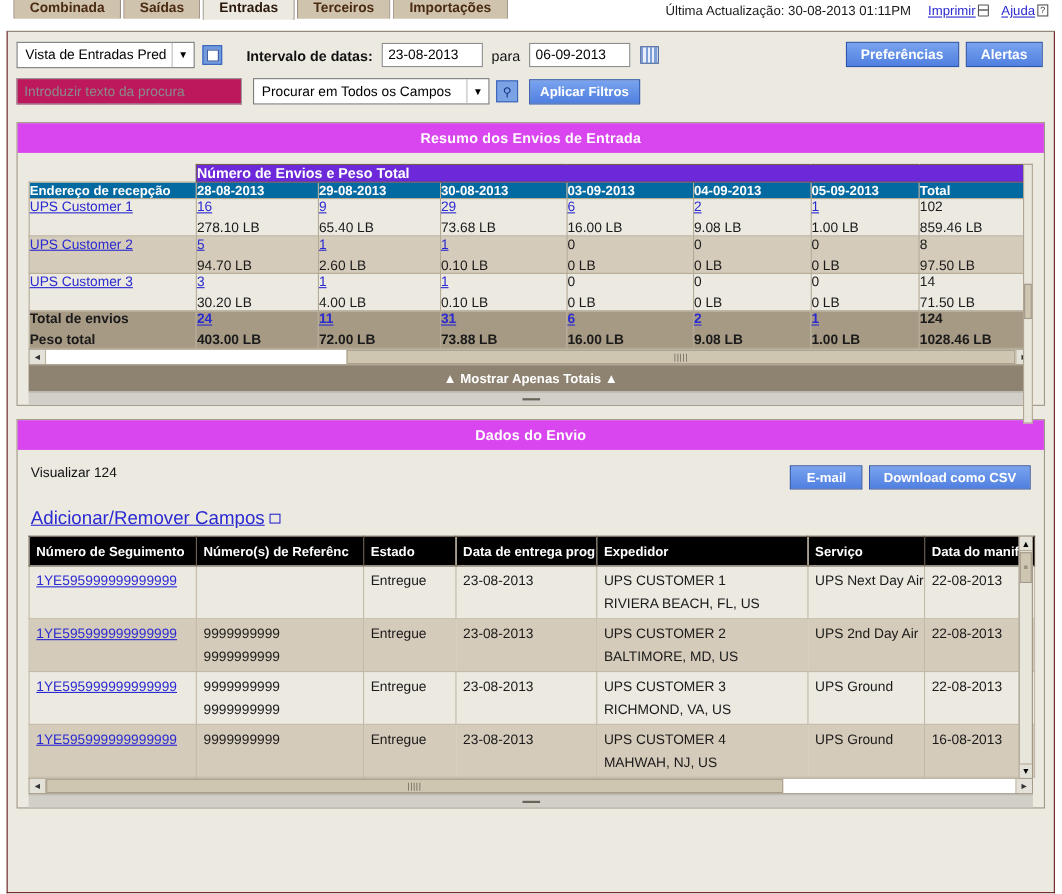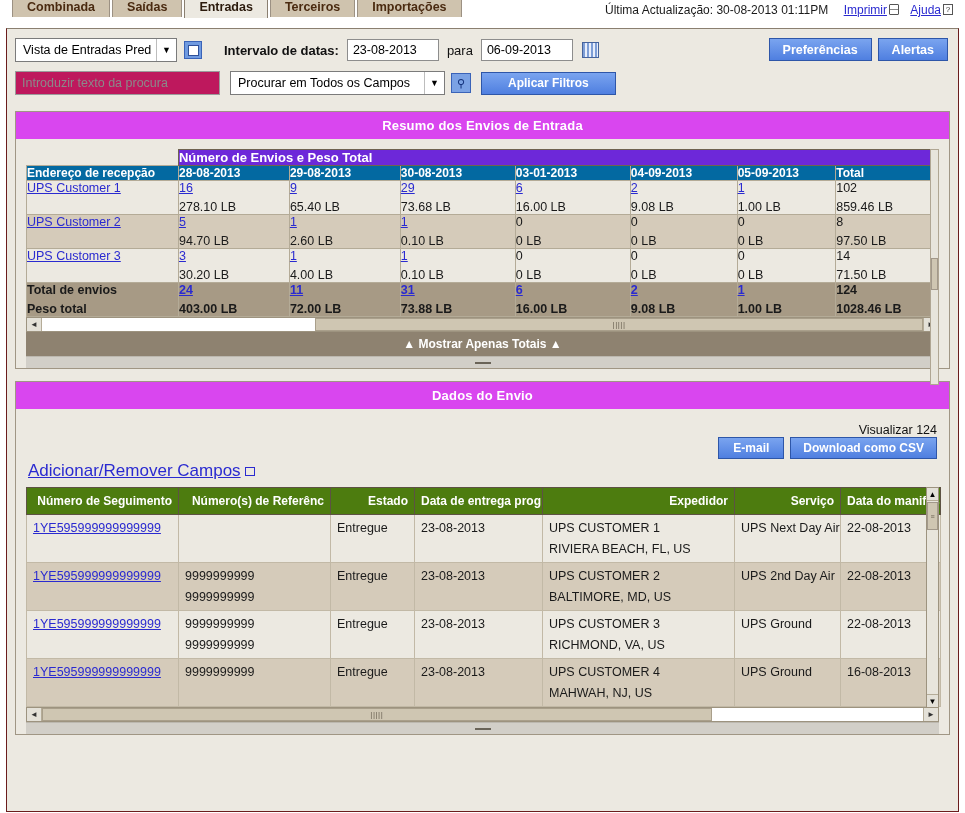--- a/index.html
+++ b/index.html
@@ -142,21 +142,21 @@
     width: 20px; height: 20px; margin-left: 6px;
     border: 1px solid #3a63b8; background: #7ba2e4;
     display: flex; align-items: center; justify-content: center;
     cursor: pointer; font-size: 11px; color: #12317a;
   }
   .bluebtn {
     height: 22px;
     background: linear-gradient(#7aa4ef, #4f7fe0);
     border: 1px solid #2e56a8;
     color: #fff; font-size: 12px; font-weight: bold;
-    padding: 0 26px;
+    padding: 0 9px;
     display: flex; align-items: center;
     cursor: pointer;
     white-space: nowrap;
   }
   .rightbtns { position: absolute; right: 2px; top: 1px; display: flex; gap: 6px; }
   .rightbtns .bluebtn { height: 23px; padding: 0 13px; font-size: 12.5px; }
 
   
   .panel { margin: 4px 8px 0 8px; border: 1px solid #a09684; background: #ece9e1; }
   .panel-head {
@@ -231,35 +231,35 @@
   .resize-bar .grip { width: 16px; height: 0; border-top: 2px double #6a6458; }
 
   
   .vscroll-sum {
     position: absolute; right: 0px; top: 0px; width: 9px; height: 236px;
     background: #e8e5dc; border: 1px solid #b0a693;
   }
   .vscroll-sum .thumb { position: absolute; left: 0; right: 0; top: 46%; height: 32px; background: #cfc6b2; border: 1px solid #a2988a;}
 
   
-  .viewrow { display: flex; align-items: flex-end; padding: 4px 2px 0 2px; height: 32px; flex-direction: column;}
+  .viewrow { display: flex; align-items: flex-start; padding: 4px 2px 0 2px; height: 32px;}
   .viewtext { font-size: 12.5px; color: #111; }
   .viewrow .btns { margin-left: auto; display: flex; gap: 6px; }
   .addremove { padding: 10px 2px 6px 2px; font-size: 17px; }
   .addremove a { color: #2a2ad0; text-decoration: underline; cursor: pointer; }
   .popicon {
     display: inline-block; width: 10px; height: 9px;
     border: 1px solid #2a2ad0; margin-left: 4px; vertical-align: 0px;
   }
 
   table.detail { border-collapse: collapse; table-layout: fixed; width: 100%; }
   table.detail th {
-    background: #4d7c0f; color: #fff;
+    background: #000000; color: #fff;
     font-size: 12px; font-weight: bold;
-    text-align: right; padding: 6px 6px;
+    text-align: left; padding: 6px 6px;
     border: 1px solid #5d5243;
     white-space: nowrap; overflow: hidden;
   }
   table.detail td {
     font-size: 12.5px; color: #1a1a1a;
     padding: 6px 6px; vertical-align: top;
     border: 1px solid #c2b9a6;
     white-space: nowrap; overflow: hidden;
   }
   table.detail tr.d-odd td { background: #ece9e1; }
@@ -371,21 +371,21 @@
             <tbody>
                 <tr>
               <td class="blankcorner"></td>
               <td class="supertitle" colspan="7">Número de Envios e Peso Total</td>
             </tr>
             <tr>
               <th class="colhead">Endereço de recepção</th>
               <th class="colhead">28-08-2013</th>
               <th class="colhead">29-08-2013</th>
               <th class="colhead">30-08-2013</th>
-              <th class="colhead">03-01-2013</th>
+              <th class="colhead">03-09-2013</th>
               <th class="colhead">04-09-2013</th>
               <th class="colhead">05-09-2013</th>
               <th class="colhead">Total</th>
             </tr>
 
             <tr class="r-odd">
               <td class="cell nameCell"><a class="lnk">UPS Customer 1</a></td>
               <td class="cell">
                     <div class="l1"><a class="lnk">16</a></div>
                     <div>278.10 LB</div>

